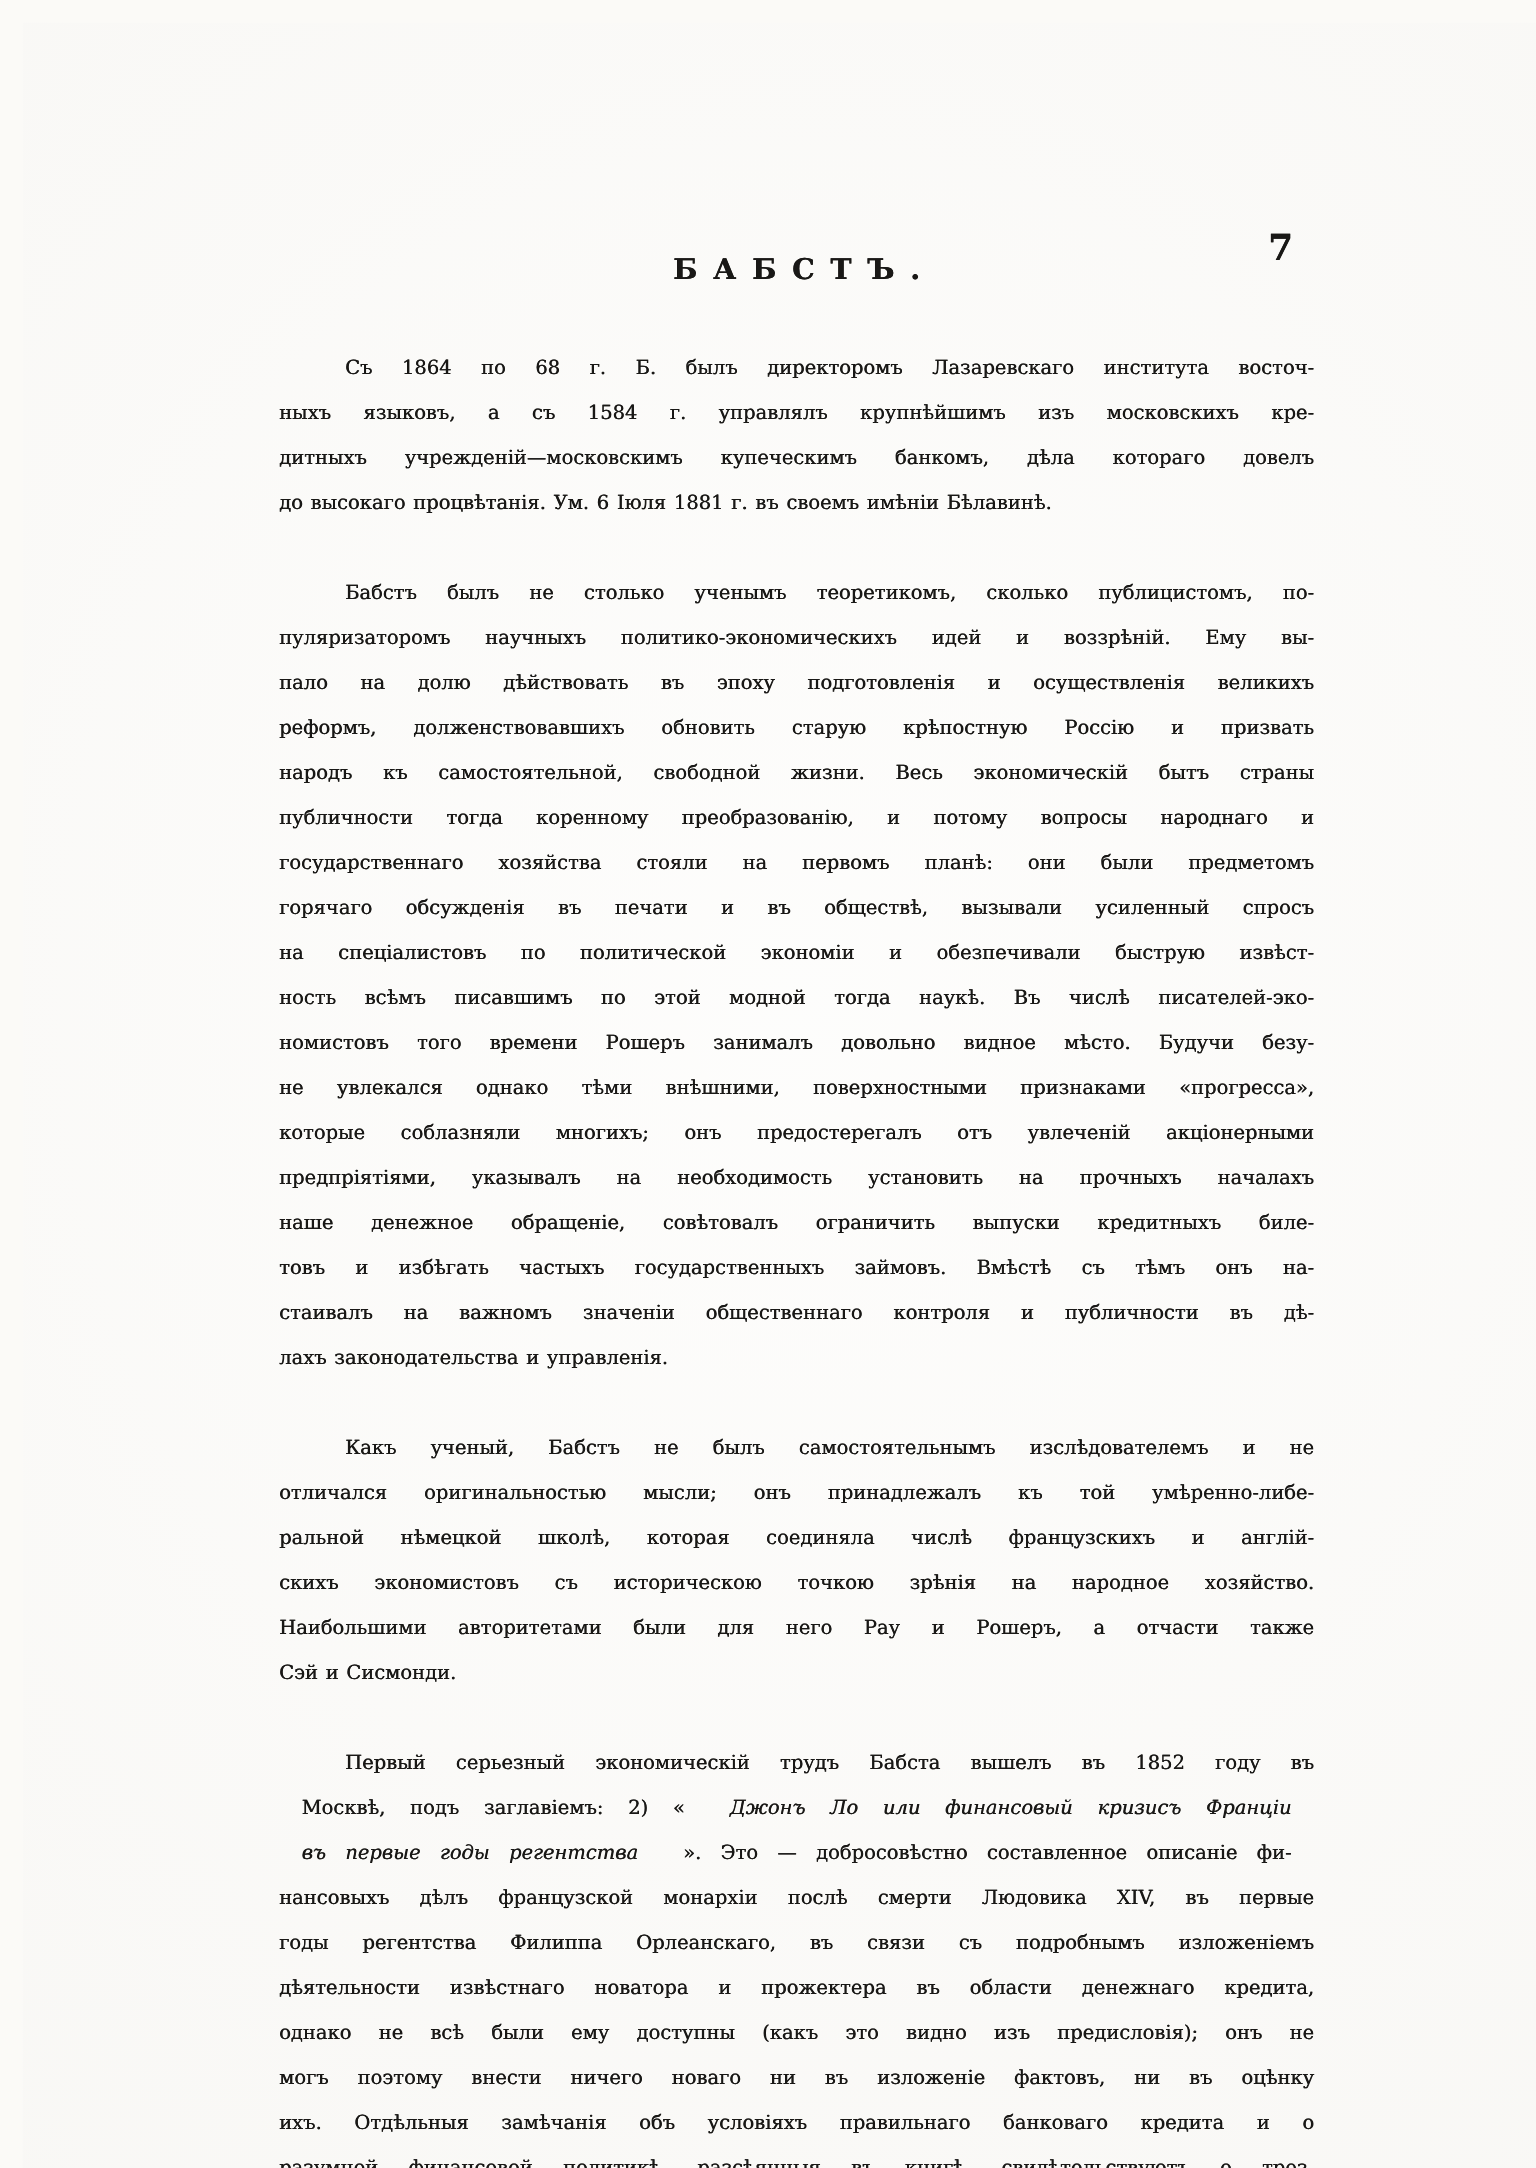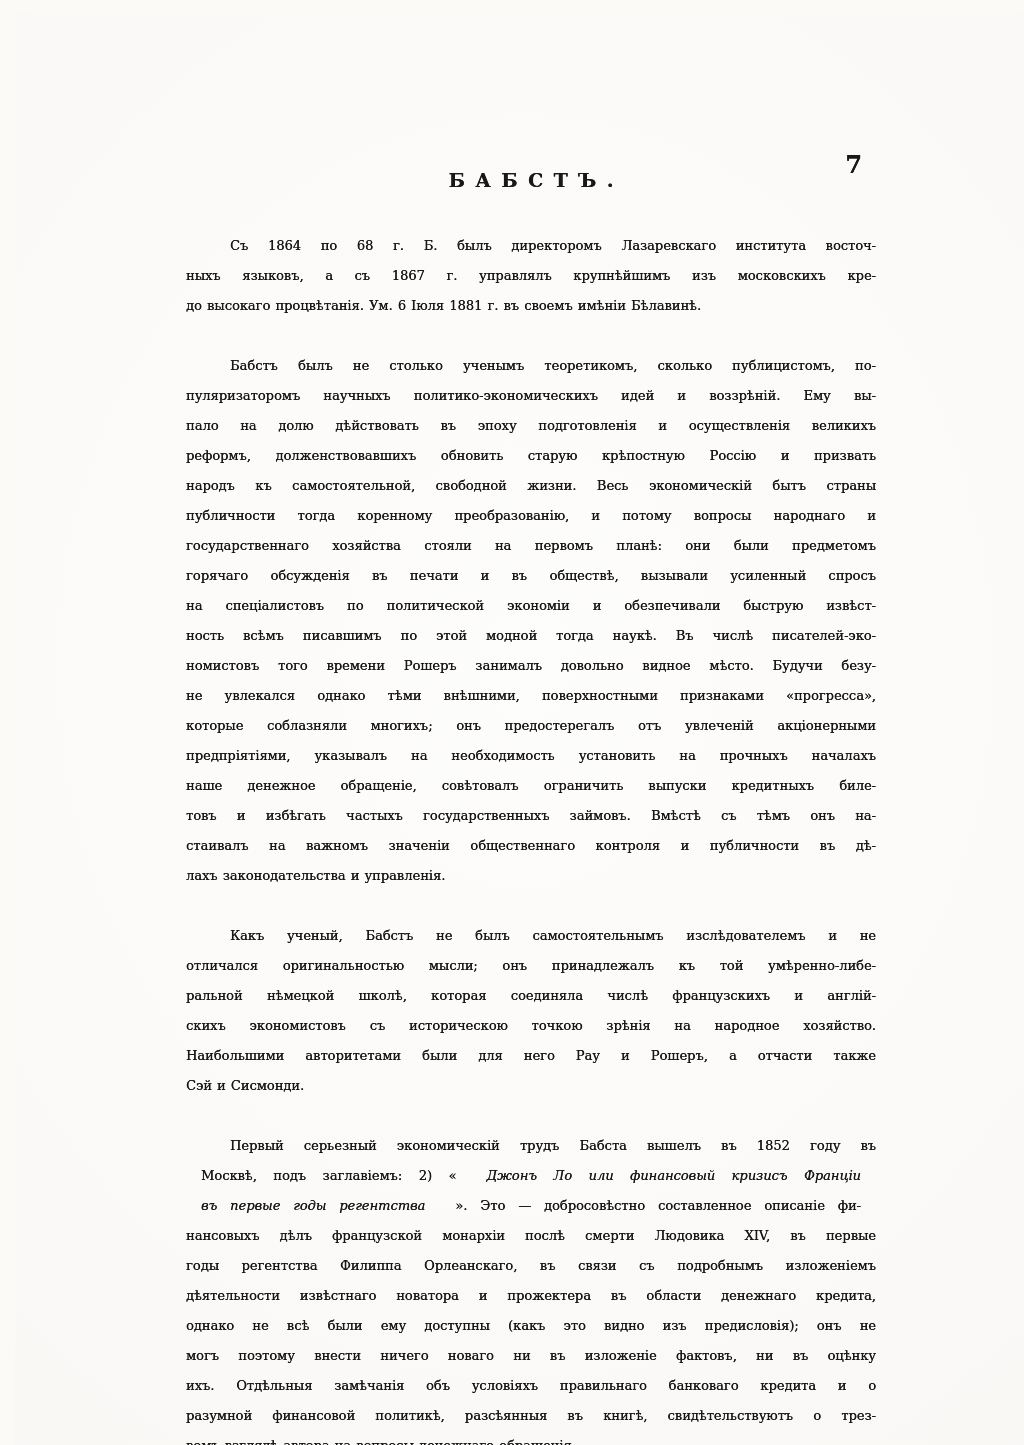--- a/index.html
+++ b/index.html
@@ -75,21 +75,22 @@
 <div class="scan-page">
 
   <div class="running-header">
     <span class="running-title">БАБСТЪ.</span>
     <span class="page-number">7</span>
   </div>
 
   <div class="page-body">
       <div class="paragraph">
         <div class="line first">Съ 1864 по 68 г. Б. былъ директоромъ Лазаревскаго института восточ-</div>
-        <div class="line">ныхъ языковъ, а съ 1867 г. управлялъ крупнѣйшимъ изъ московскихъ кре-</div>
+        <div class="line">ныхъ языковъ, а съ 1584 г. управлялъ крупнѣйшимъ изъ московскихъ кре-</div>
+        <div class="line">дитныхъ учрежденій—московскимъ купеческимъ банкомъ, дѣла котораго довелъ</div>
         <div class="line last">до высокаго процвѣтанія. Ум. 6 Іюля 1881 г. въ своемъ имѣніи Бѣлавинѣ.</div>
       </div>
       <div class="paragraph">
         <div class="line first">Бабстъ былъ не столько ученымъ теоретикомъ, сколько публицистомъ, по-</div>
         <div class="line">пуляризаторомъ научныхъ политико-экономическихъ идей и воззрѣній. Ему вы-</div>
         <div class="line">пало на долю дѣйствовать въ эпоху подготовленія и осуществленія великихъ</div>
         <div class="line">реформъ, долженствовавшихъ обновить старую крѣпостную Россію и призвать</div>
         <div class="line">народъ къ самостоятельной, свободной жизни. Весь экономическій бытъ страны</div>
         <div class="line">публичности тогда коренному преобразованію, и потому вопросы народнаго и</div>
         <div class="line">государственнаго хозяйства стояли на первомъ планѣ: они были предметомъ</div>

